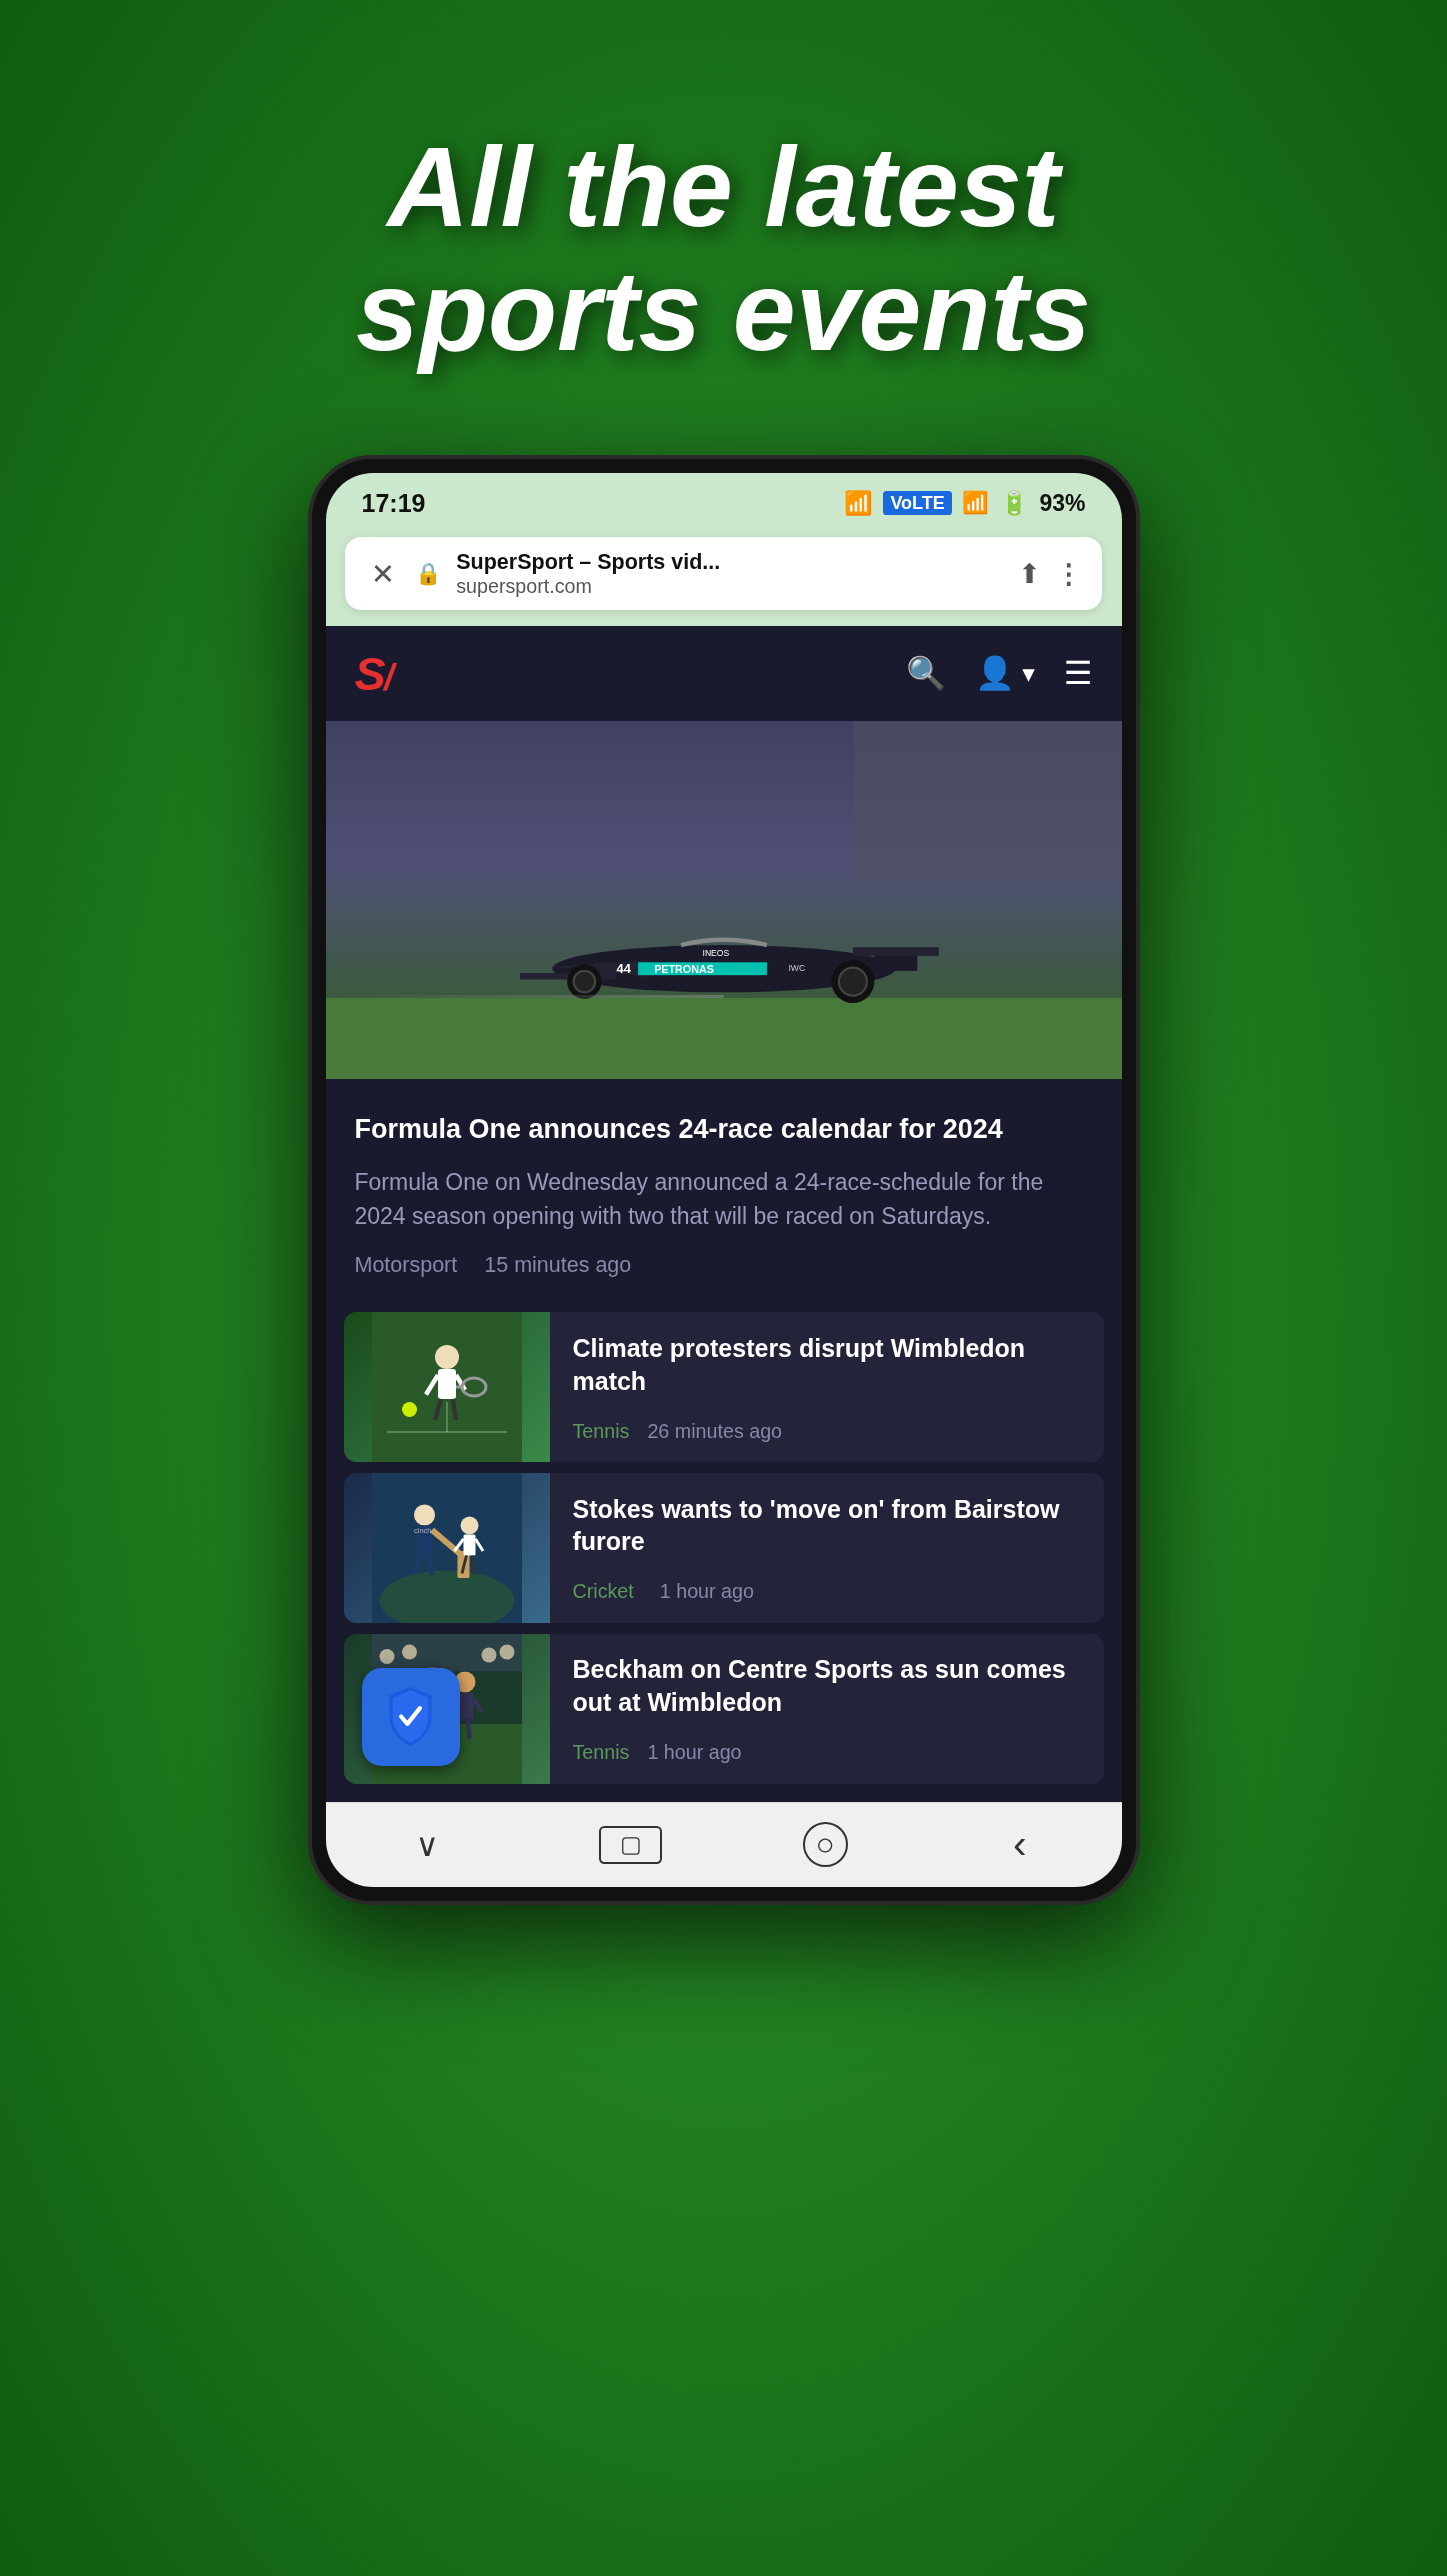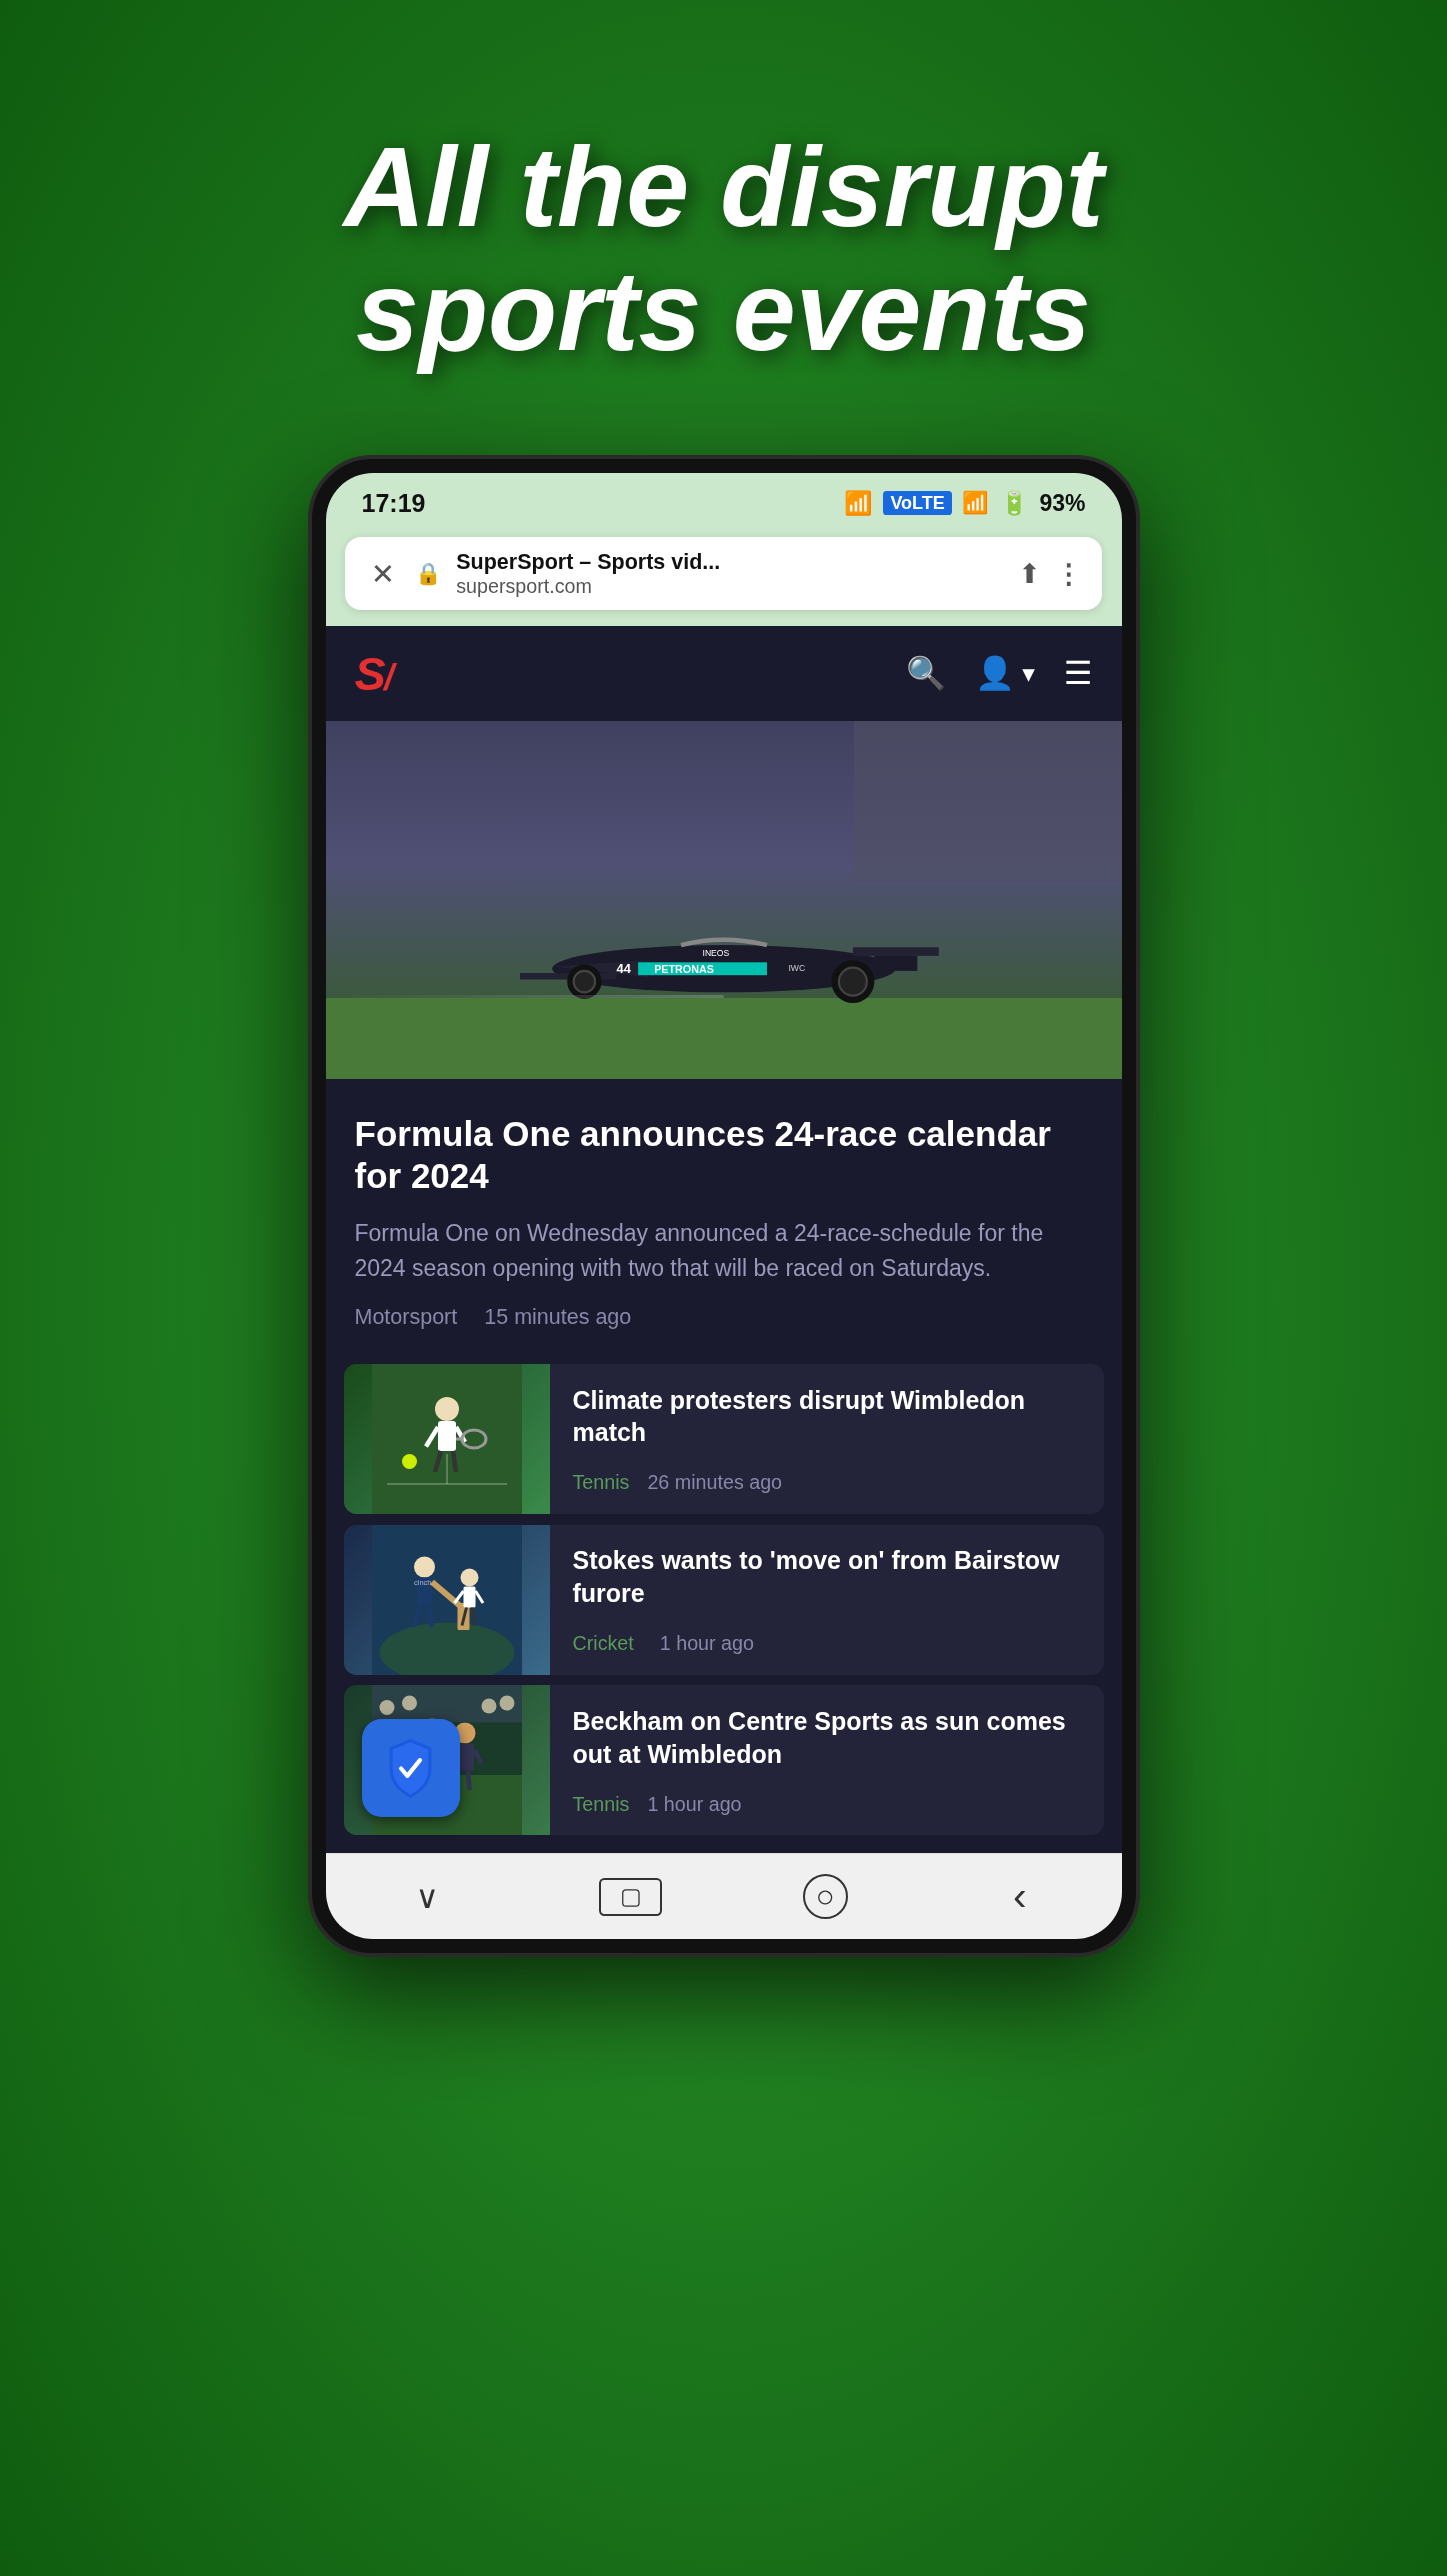--- a/index.html
+++ b/index.html
@@ -17,21 +17,21 @@
       overflow: hidden;
     }
   </style>
 </head>
 <body>
 
 <div style="position:relative; width:1447px; height:2576px; background: radial-gradient(ellipse at center, #2d9a2d 0%, #0f5c0f 100%); display:flex; flex-direction:column; align-items:center; justify-content:flex-start; overflow:hidden;">
 
   <div style="margin-top:125px; margin-bottom:81px; text-align:center; max-width:1163px;">
     <div style="color:white; font-size:113px; font-weight:900; font-style:italic; line-height:1.1; text-shadow:5.4px 5.4px 21.5px rgba(0,0,0,0.6);">
-      <span>All the disrupt</span><br>
+      <span>All the latest</span><br>
       <span>sports events</span>
     </div>
   </div>
 
   <div style="width:832px; background:#111; border-radius:64px; padding:14px; box-shadow:0 36px 107px rgba(0,0,0,0.7); border:4.5px solid #2a2a2a;">
     <div style="border-radius:47px; overflow:hidden; background:#0d0d1a;">
 
       <div style="background:#cce8cc; display:flex; justify-content:space-between; align-items:center; padding:16px 36px 10.7px;">
         <span style="font-size:25px; font-weight:700; color:#111; font-family:Arial;">17:19</span>
         <div style="display:flex; align-items:center; gap:10.7px; font-size:23px; color:#111;">
@@ -104,21 +104,21 @@
             <circle cx="370" cy="82" r="20" fill="#111"></circle>
             <circle cx="370" cy="82" r="13" fill="#222" stroke="#444" stroke-width="2"></circle>
 
             <text x="310" y="72" font-size="8" fill="#ccc" font-family="Arial">IWC</text>
           </svg>
 
           <div style="position:absolute; bottom:81px; left:9px; right:50%; height:2.7px; background:linear-gradient(to right, transparent, rgba(255,255,255,0.2)); border-radius:1.8px;"></div>
         </div>
 
         <div style="background:#1a1a2e; padding:34px 29px;">
-          <h1 style="font-size:35px; font-weight:900; color:white; line-height:1.2; margin-bottom:19.7px; font-family:Arial;">Formula One announces 24-race calendar for 2024</h1>
+          <h1 style="font-size:27px; font-weight:900; color:white; line-height:1.2; margin-bottom:19.7px; font-family:Arial;">Formula One announces 24-race calendar for 2024</h1>
           <p style="font-size:23px; color:#9999bb; line-height:1.5; margin-bottom:19.7px; font-family:Arial;">Formula One on Wednesday announced a 24-race-schedule for the 2024 season opening with two that will be raced on Saturdays.</p>
           <div style="display:flex; gap:27px; font-size:21.5px; font-family:Arial;">
             <span style="color:#8888aa;">Motorsport</span>
             <span style="color:#8888aa;">15 minutes ago</span>
           </div>
         </div>
 
         <div style="background:#1a1a2e; padding:0 18px 18px;">
 
           <div style="display:flex; margin-bottom:10.7px; background:#23233a; border-radius:12.5px; overflow:hidden; cursor:pointer;">

